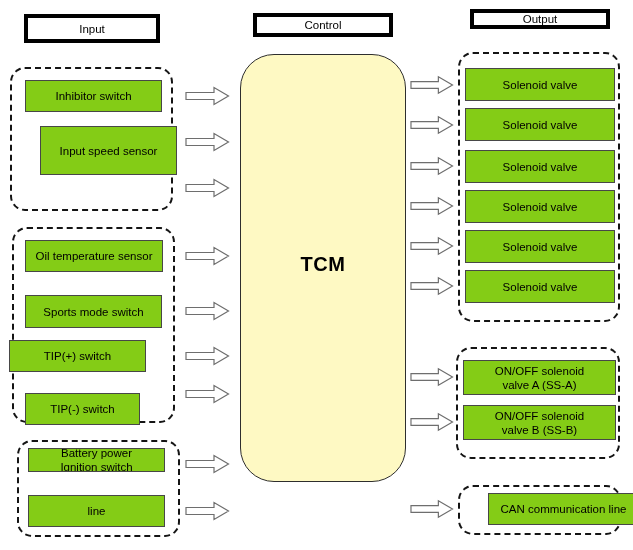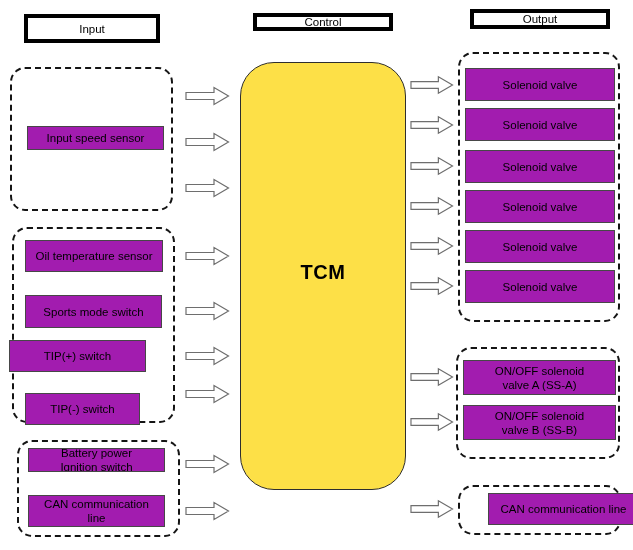--- a/index.html
+++ b/index.html
@@ -24,66 +24,69 @@
   }
   .group {
     position: absolute;
     border: 2px dashed #141414;
     border-radius: 15px;
     box-sizing: border-box;
   }
   .box {
     position: absolute;
     border: 1px solid #474747;
-    background: #a21caf;
+    background: #84cc16;
     display: flex;
     flex-direction: column;
     align-items: center;
     justify-content: center;
     text-align: left;
     font-size: 11.5px;
     line-height: 14px;
     box-sizing: border-box;
     overflow: hidden;
   }
   .tcm {
     position: absolute;
-    left: 240px; top: 62px;
+    left: 240px; top: 54px;
     width: 166px; height: 428px;
     border: 1px solid #2e2e2e;
     border-radius: 34px;
-    background: #fde047;
+    background: #fef9c3;
     box-sizing: border-box;
   }
   .tcm-label {
     position: absolute;
     left: 0; top: 198px;
     width: 100%;
     text-align: center;
     font-size: 20px;
     font-weight: bold;
     letter-spacing: 0.5px;
   }
   .arrow { position: absolute; }
 </style>
 </head>
 <body>
 
 <div class="canvas">
 
   <div class="hdr" style="left:24px; top:14px; width:136px; height:29px">Input</div>
-  <div class="hdr" style="left:253px; top:13px; width:140px; height:18px">Control</div>
+  <div class="hdr" style="left:253px; top:13px; width:140px; height:24px">Control</div>
   <div class="hdr" style="left:470px; top:9px; width:140px; height:20px">Output</div>
 
   <div class="tcm">
     <div class="tcm-label">TCM</div>
   </div>
 
   <div class="group" style="left:10px; top:67px; width:163px; height:144px"></div>
-  <div class="box" style="left:27px; top:126px; width:137px; height:24px">
+  <div class="box" style="left:25px; top:80px; width:137px; height:32px">
+    <span>Inhibitor switch</span>
+  </div>
+  <div class="box" style="left:40px; top:126px; width:137px; height:49px">
     <span>Input speed sensor</span>
   </div>
 
   <div class="group" style="left:12px; top:227px; width:163px; height:196px"></div>
   <div class="box" style="left:25px; top:240px; width:138px; height:32px">
     <span>Oil temperature sensor</span>
   </div>
   <div class="box" style="left:25px; top:295px; width:137px; height:33px">
     <span>Sports mode switch</span>
   </div>
@@ -93,21 +96,20 @@
   <div class="box" style="left:25px; top:393px; width:115px; height:32px">
     <span>TIP(-) switch</span>
   </div>
 
   <div class="group" style="left:17px; top:440px; width:163px; height:97px"></div>
   <div class="box" style="left:28px; top:448px; width:137px; height:24px">
     <span>Battery power</span>
     <span>Ignition switch</span>
   </div>
   <div class="box" style="left:28px; top:495px; width:137px; height:32px">
-    <span>CAN communication</span>
     <span>line</span>
   </div>
 
   <svg class="arrow" style="left:185px; top:86px" width="45" height="20" viewBox="0 0 45 20">
       <polygon points="1,6.5 29,6.5 29,1.5 43.5,10 29,18.5 29,13.5 1,13.5" fill="#fff" stroke="#6e6e6e" stroke-width="1.2"></polygon>
     </svg>
   <svg class="arrow" style="left:185px; top:132px" width="45" height="20" viewBox="0 0 45 20">
       <polygon points="1,6.5 29,6.5 29,1.5 43.5,10 29,18.5 29,13.5 1,13.5" fill="#fff" stroke="#6e6e6e" stroke-width="1.2"></polygon>
     </svg>
   <svg class="arrow" style="left:185px; top:178px" width="45" height="20" viewBox="0 0 45 20">

